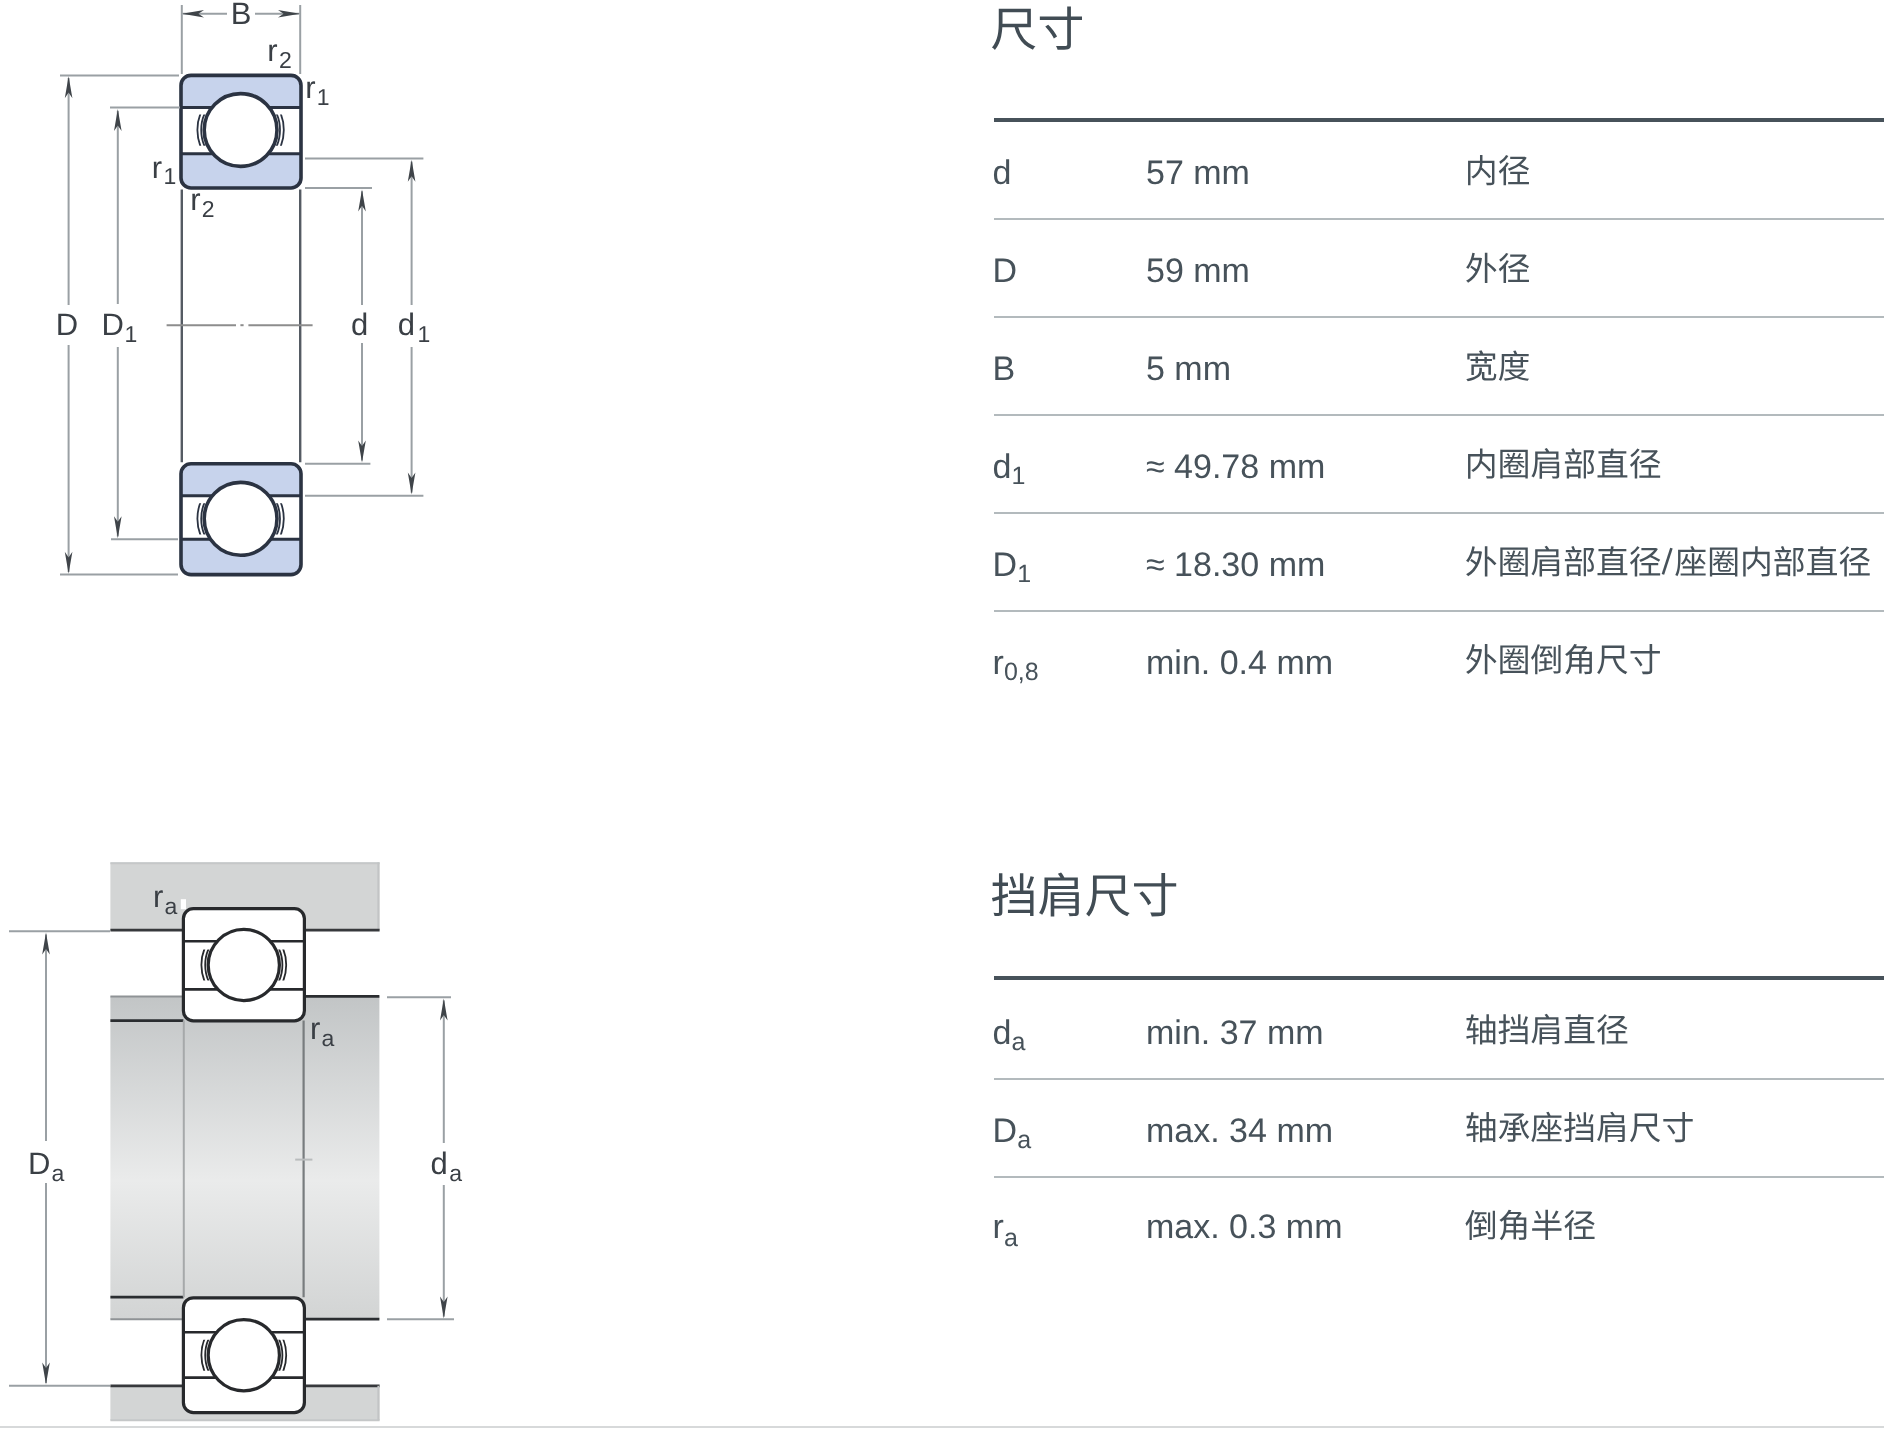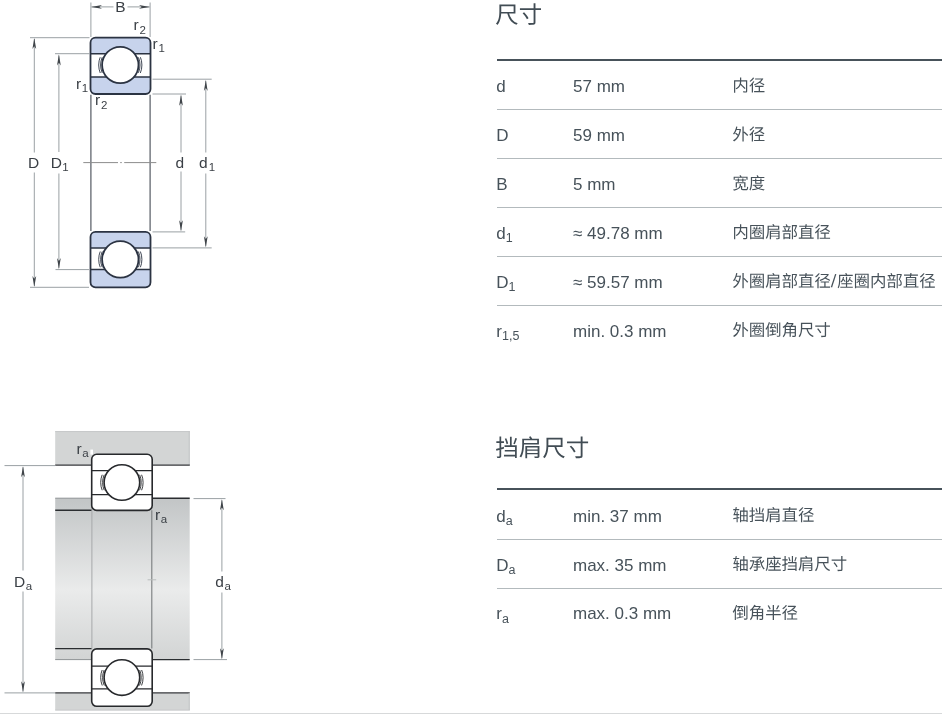--- a/index.html
+++ b/index.html
@@ -405,38 +405,38 @@
 <div class="hline" style="left:497px;top:206.8px;width:445px"></div>
 
 <div class="abs t" style="left:496.3px;top:224.7px">d<span class="sub">1</span></div>
 
 <div class="abs t" style="left:573px;top:224.7px">≈ 49.78 mm</div>
 
 <div class="hline" style="left:497px;top:255.8px;width:445px"></div>
 
 <div class="abs t" style="left:496.3px;top:273.59999999999997px">D<span class="sub">1</span></div>
 
-<div class="abs t" style="left:573px;top:273.59999999999997px">≈ 59.57 mm</div>
+<div class="abs t" style="left:573px;top:273.59999999999997px">≈ 18.30 mm</div>
 
 <div class="hline" style="left:497px;top:304.8px;width:445px"></div>
 
-<div class="abs t" style="left:496.3px;top:322.5px">r<span class="sub">1,5</span></div>
-
-<div class="abs t" style="left:573px;top:322.5px">min. 0.3 mm</div>
+<div class="abs t" style="left:496.3px;top:322.5px">r<span class="sub">0,8</span></div>
+
+<div class="abs t" style="left:573px;top:322.5px">min. 0.4 mm</div>
 
 <div class="hdr" style="left:497px;top:488.4px;width:445px"></div>
 
 <div class="abs t" style="left:496.3px;top:507.59999999999997px">d<span class="sub">a</span></div>
 
 <div class="abs t" style="left:573px;top:507.59999999999997px">min. 37 mm</div>
 
 <div class="hline" style="left:497px;top:538.7px;width:445px"></div>
 
 <div class="abs t" style="left:496.3px;top:556.5px">D<span class="sub">a</span></div>
 
-<div class="abs t" style="left:573px;top:556.5px">max. 35 mm</div>
+<div class="abs t" style="left:573px;top:556.5px">max. 34 mm</div>
 
 <div class="hline" style="left:497px;top:587.7px;width:445px"></div>
 
 <div class="abs t" style="left:496.3px;top:605.4000000000001px">r<span class="sub">a</span></div>
 
 <div class="abs t" style="left:573px;top:605.4000000000001px">max. 0.3 mm</div>
 
 <div class="hline" style="left:0;top:713px;width:942px;background:#d7d9da"></div>
 </body></html>

